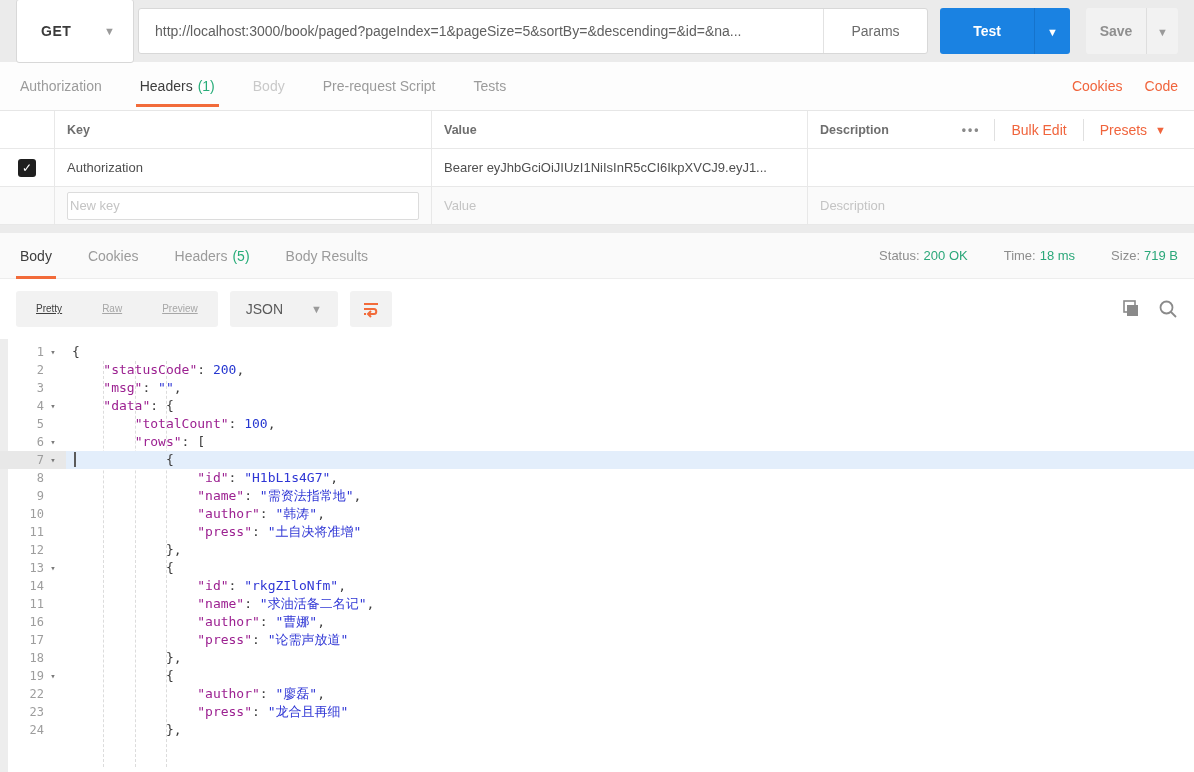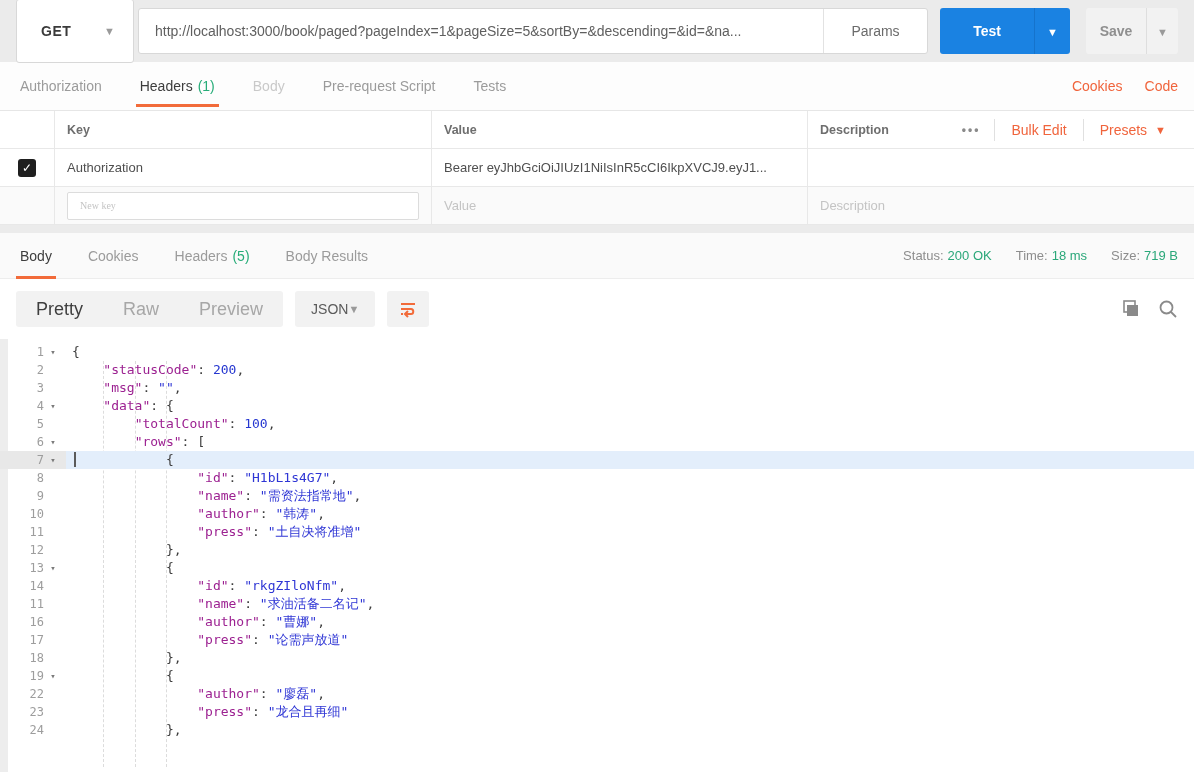--- a/index.html
+++ b/index.html
@@ -51,41 +51,41 @@
   .kv-row .val-text { color:#4f4f4f; white-space:nowrap; overflow:hidden; }
   .head-controls { margin-left:auto; display:flex; align-items:center; }
   .dots { color:#8a8a8a; font-size:12px; letter-spacing:2px; padding:0 14px; cursor:pointer; }
   .vdiv { width:1px; height:22px; background:#e0e0e0; }
   .ctrl-link { color:#f0643c; font-size:14px; font-weight:400; padding:0 16px; cursor:pointer; display:flex; align-items:center; gap:8px; }
   .ctrl-link .caret { color:#f0643c; }
   .checkbox { width:18px; height:18px; background:#1f1f1f; border-radius:3px; color:#fff; font-size:12px;
     display:flex; align-items:center; justify-content:center; cursor:pointer; }
   .new-row { background:#fafafa; }
   .newkey-input { width:100%; height:28px; border:1px solid #dcdcdc; border-radius:2px; background:#fff;
-    font-size:10px; padding:0 12px; color:#4f4f4f; font-family:Liberation Serif, serif; outline:none; }
+    font-size:13px; padding:0 2px; color:#4f4f4f; font-family:Liberation Sans, sans-serif; outline:none; }
   .newkey-input::placeholder { color:#c4c4c4; }
   .placeholder-text { color:#c4c4c4; }
 
   .section-gap { height:8px; background:#ebebeb; }
 
   
   .resp-tabs { height:46px; display:flex; align-items:center; padding:0 16px; background:#fafafa; border-bottom:1px solid #ededed; }
   .resp-tabs .tab { height:46px; margin-right:28px; }
   .resp-tabs .tab.active::after { bottom:0; }
-  .meta { display:flex; align-items:center; gap:24px; }
+  .meta { display:flex; align-items:center; gap:36px; }
   .meta-item { font-size:13px; color:#8d8d8d; }
   .meta-item .meta-val { color:#2aa779; margin-left:4px; }
 
   
   .resp-toolbar { height:60px; display:flex; align-items:center; padding:0 16px; background:#fff; }
   .segmented { height:36px; background:#f2f2f2; border-radius:3px; display:flex; align-items:center; }
-  .seg-item { padding:0 20px; font-size:18px; color:#a7a7a7; cursor:pointer; line-height:36px; }
+  .seg-item { padding:0 20px; font-size:10px; color:#a7a7a7; cursor:pointer; line-height:36px;text-decoration:underline; }
   .seg-item.active { color:#3f3f3f; }
   .lang-select { height:36px; background:#f2f2f2; border-radius:3px; margin-left:12px; display:flex; align-items:center;
-    padding:0 16px; gap:0; font-size:14px; color:#5a5a5a; cursor:pointer; }
+    padding:0 16px; gap:28px; font-size:14px; color:#5a5a5a; cursor:pointer; }
   .icon-btn { height:36px; width:42px; background:#f2f2f2; border-radius:3px; margin-left:12px;
     display:flex; align-items:center; justify-content:center; cursor:pointer; }
   .tool-icons { margin-left:auto; display:flex; align-items:center; gap:18px; }
   .tool-icons svg { cursor:pointer; }
 
   
   .code-area { height:434px; background:#fff; position:relative; overflow:hidden; font-family:"DejaVu Sans Mono", monospace; }
   .left-strip { position:absolute; left:0; top:0; bottom:0; width:8px; background:#ededed; }
   .guide { position:absolute; top:22px; bottom:6px; width:0; border-left:1px dashed #dcdcdc; }
   .cm-lines { position:relative; padding-top:4px; }

